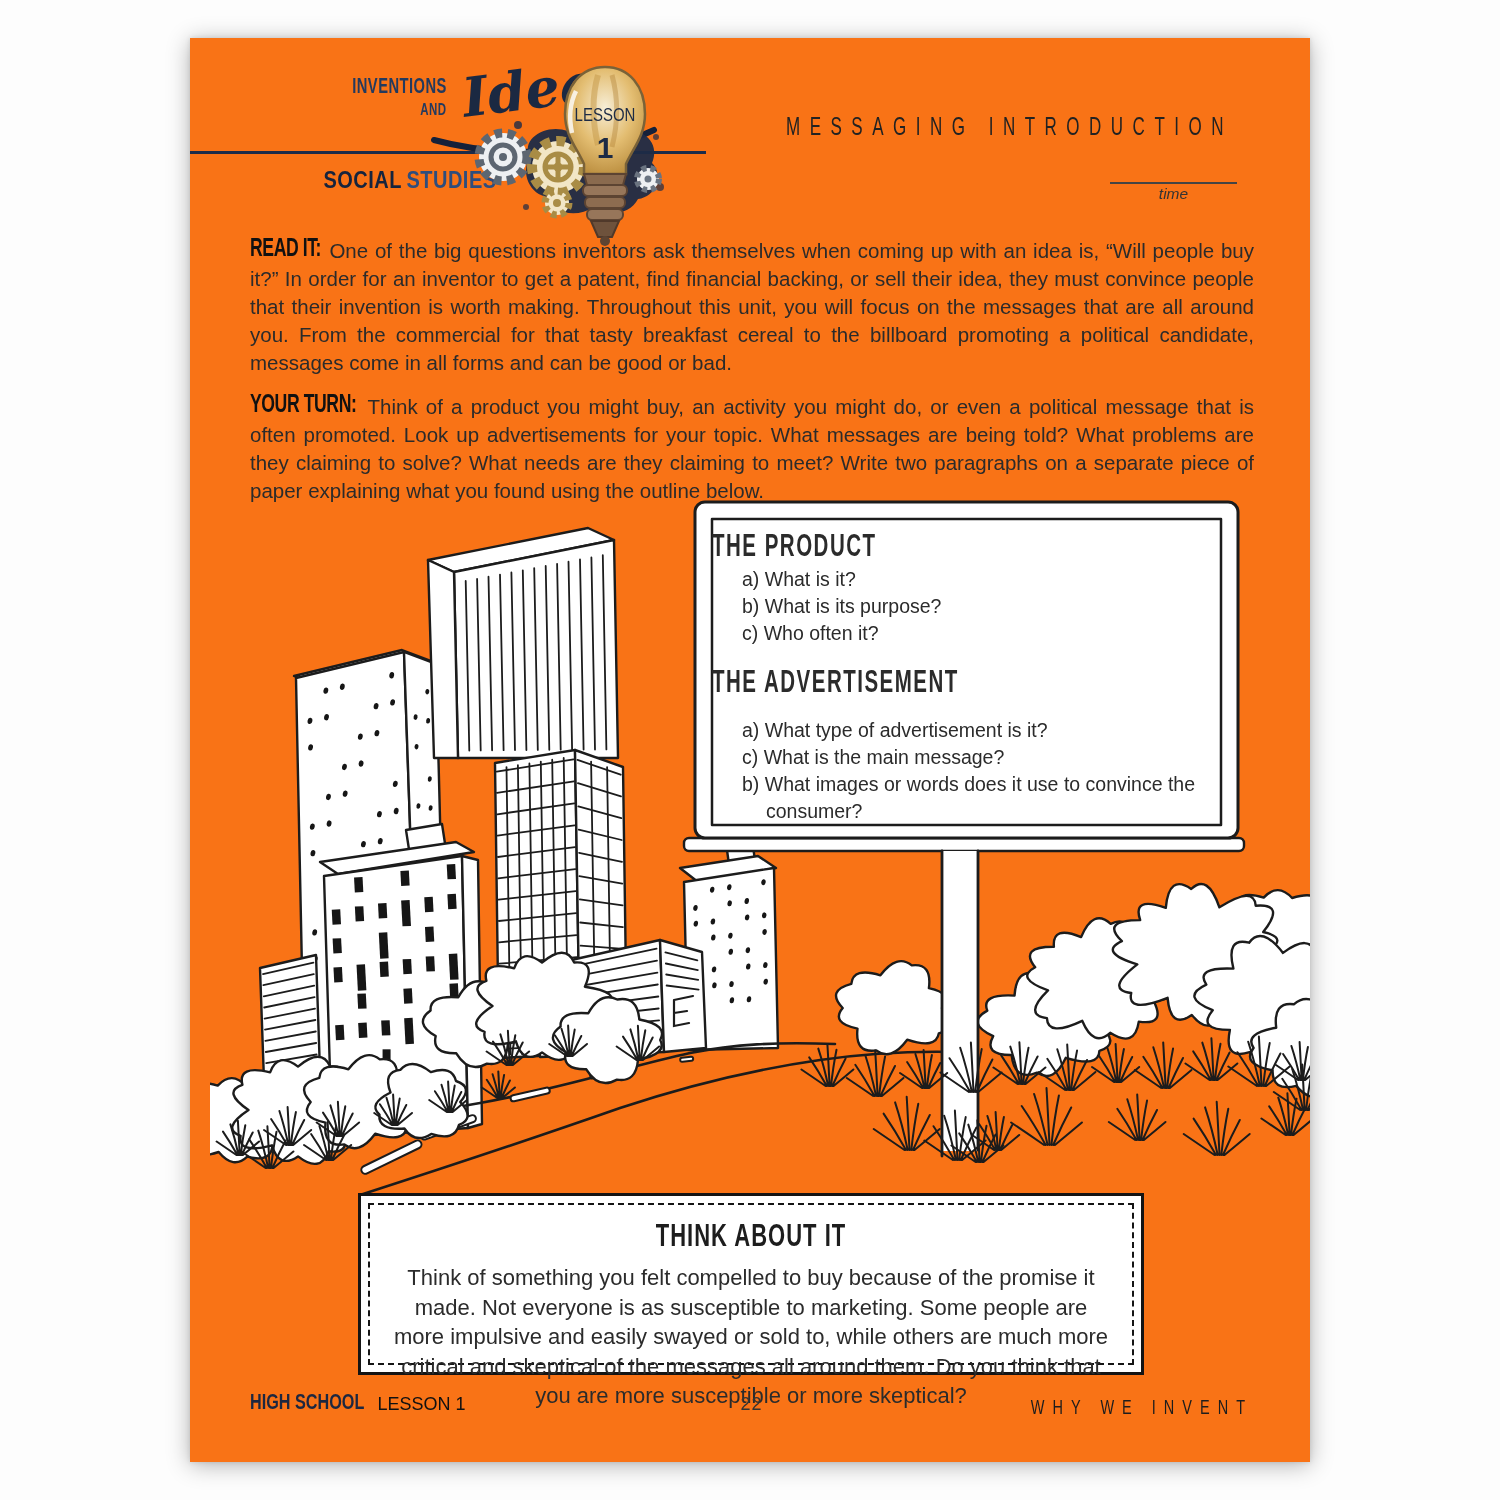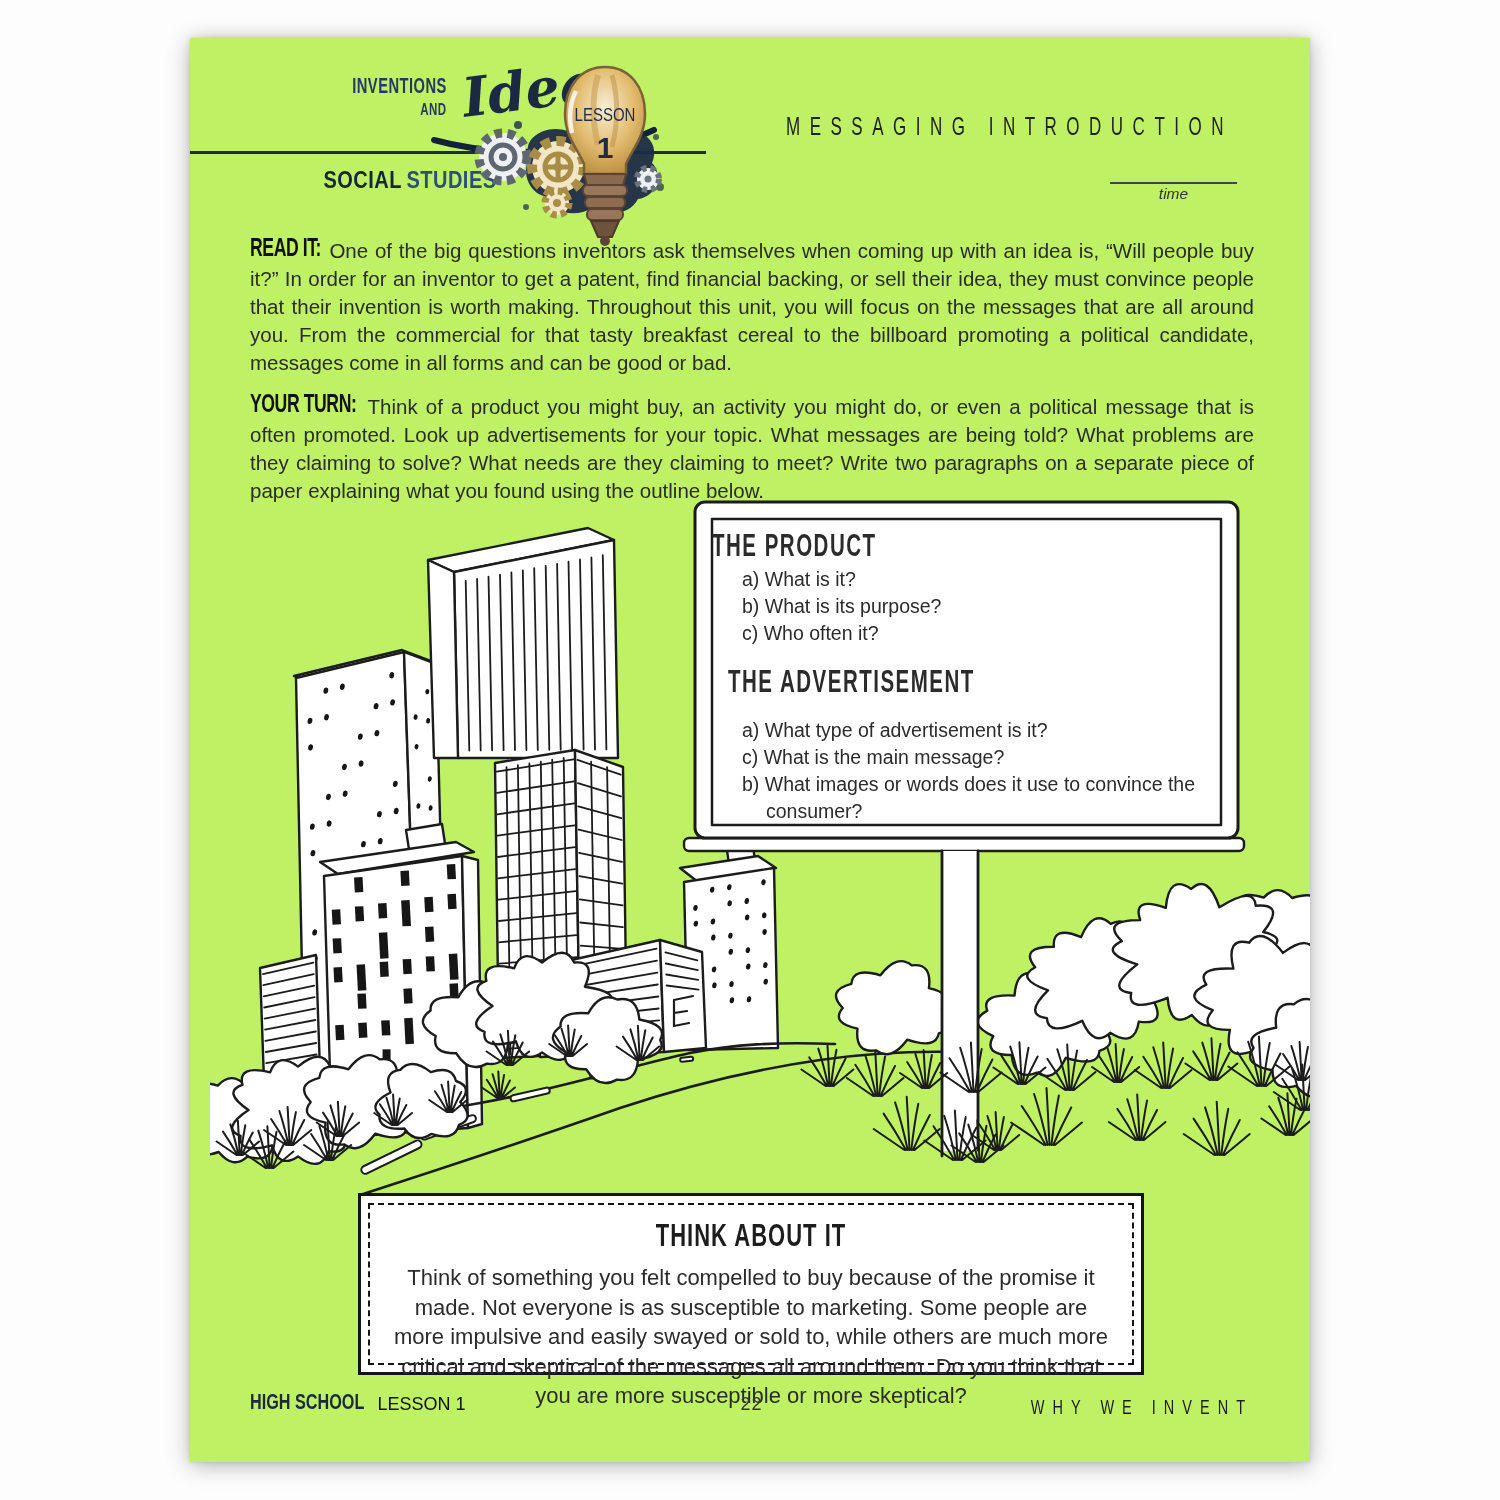--- a/index.html
+++ b/index.html
@@ -1,18 +1,18 @@
 <!DOCTYPE html>
 <html><head>
 <meta charset="utf-8">
 <style>
   html,body{margin:0;padding:0;background:#ffffff;}
   .canvas{position:relative;width:1500px;height:1500px;background:#fdfdfd;overflow:hidden;
           font-family:"Liberation Sans",sans-serif;color:#232323;}
-  .page{position:absolute;left:190px;top:38px;width:1120px;height:1424px;background:#bef264;
+  .page{position:absolute;left:190px;top:38px;width:1120px;height:1424px;background:#f97316;
         box-shadow:0 3px 22px rgba(0,0,0,.30),0 0 5px rgba(0,0,0,.12);}
   
   .navy-line{position:absolute;left:0;top:113px;width:516px;height:3px;background:#1c2b49;z-index:1;}
   .logo-lines{position:absolute;left:147px;top:42px;width:110px;text-align:right;z-index:2;color:#243a5e;}
   .logo-l1{font-size:16px;font-weight:bold;letter-spacing:.5px;display:inline-block;
            transform:scale(.92,1.35);transform-origin:right bottom;}
   .logo-l2{font-size:12.5px;font-weight:bold;letter-spacing:.5px;display:inline-block;
            transform:scale(.92,1.3);transform-origin:right top;margin-top:2px;}
   .logo-script{position:absolute;left:272px;top:18px;z-index:3;font-family:"DejaVu Serif",serif;
                font-style:italic;font-weight:bold;font-size:54px;color:#1b2942;transform:rotate(-7deg);}
@@ -35,21 +35,21 @@
   .p-label{font-weight:bold;color:#111;display:inline-block;transform:scale(.86,1.26);
            transform-origin:left bottom;letter-spacing:-.5px;white-space:nowrap;}
   .lbl-read{margin-right:-10px;} .lbl-turn{margin-right:-14px;}
   
   .illustration{position:absolute;left:20px;top:462px;width:1100px;height:700px;}
   .illustration svg{position:absolute;left:0;top:0;}
   .billboard-text{position:absolute;left:502px;top:19px;width:509px;height:306px;}
   .bb-h{height:40px;font-weight:bold;}
   .bb-h span{display:inline-block;font-size:20.5px;letter-spacing:1.5px;color:#2b2b2b;
              transform:scaleY(1.5);transform-origin:center center;white-space:nowrap;margin-top:8px;}
-  .bb-h1{margin-top:6px;} .bb-h2{margin-top:14px;height:48px;padding-left:16px;}
+  .bb-h1{margin-top:6px;} .bb-h2{margin-top:14px;height:48px;}
   .bb-list{margin:1px 0 0 30px;width:470px;font-size:19.5px;line-height:27px;color:#2b2b2b;}
   .bb-list2{margin-top:8px;}
   .bb-item{padding-left:24px;text-indent:-24px;}
   
   .think-box{position:absolute;left:168px;top:1155px;width:786px;height:182px;
              border:3px solid #141414;box-sizing:border-box;background:#fff;}
   .think-inner{position:absolute;left:7px;top:7px;right:7px;bottom:7px;border:2.5px dashed #141414;
                box-sizing:border-box;text-align:center;}
   .think-h{height:44px;margin-top:8px;font-weight:bold;}
   .think-h span{display:inline-block;font-size:22px;letter-spacing:1px;color:#1d1d1d;

